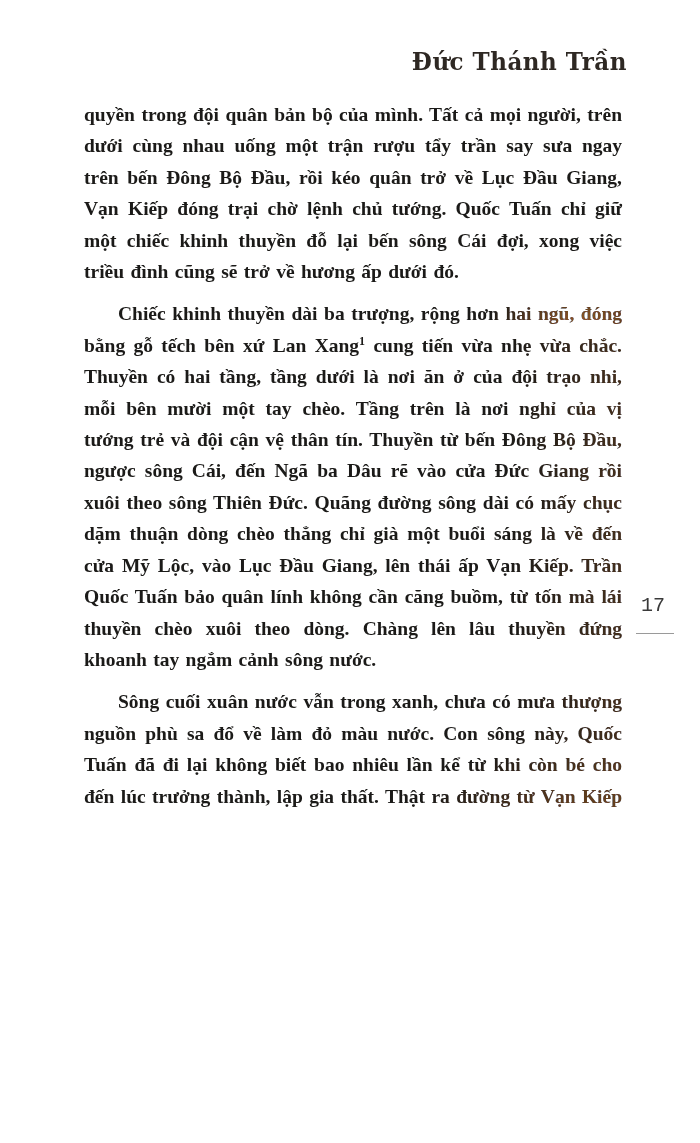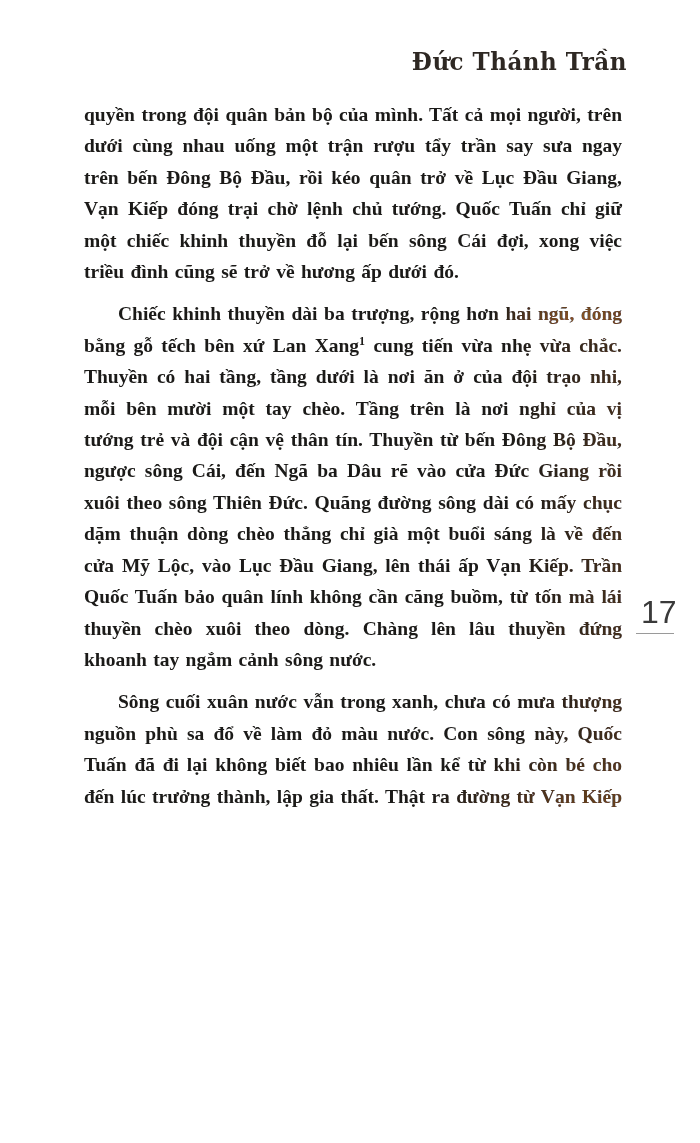--- a/index.html
+++ b/index.html
@@ -78,22 +78,22 @@
     font-size: 11px;
     vertical-align: super;
     line-height: 0;
   }
 
   
   .page-number {
     position: absolute;
     left: 641px;
     top: 594px;
-    font-family: Liberation Sans, sans-serif;
-    font-size: 32px;
+    font-family: Liberation Mono, monospace;
+    font-size: 20px;
     color: #3a3a3a;
   }
   .page-number-rule {
     position: absolute;
     left: 636px;
     top: 633px;
     width: 38px;
     height: 1px;
     background: #9a9a9a;
   }

